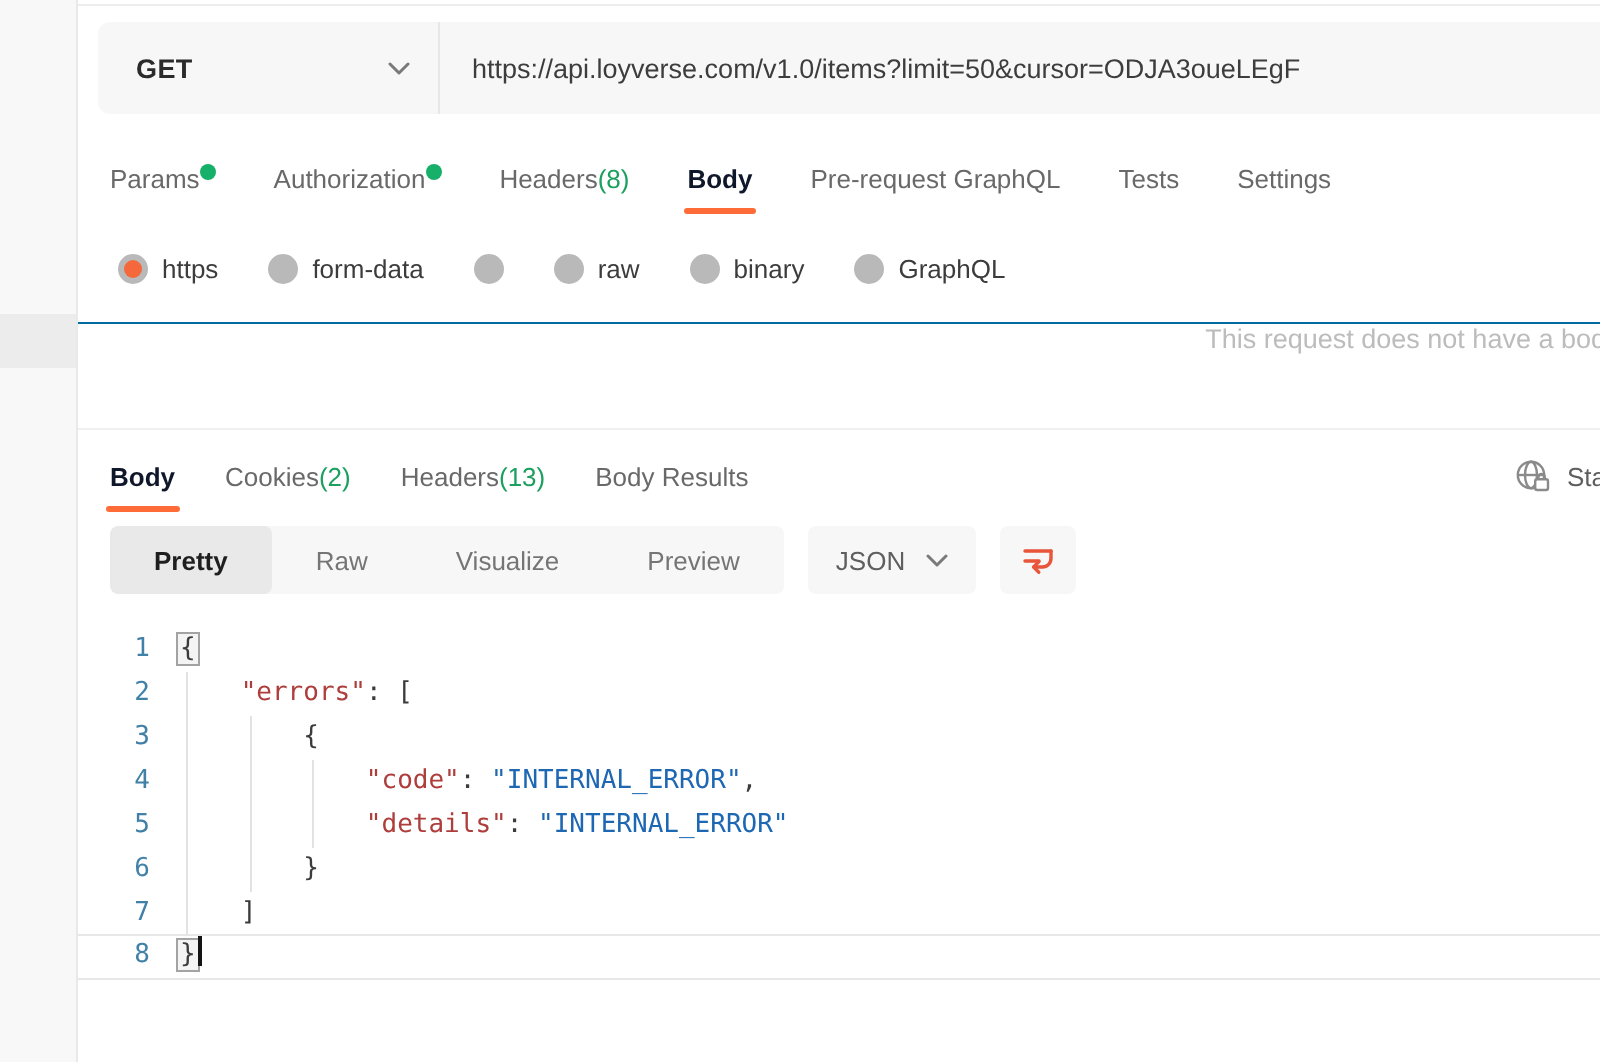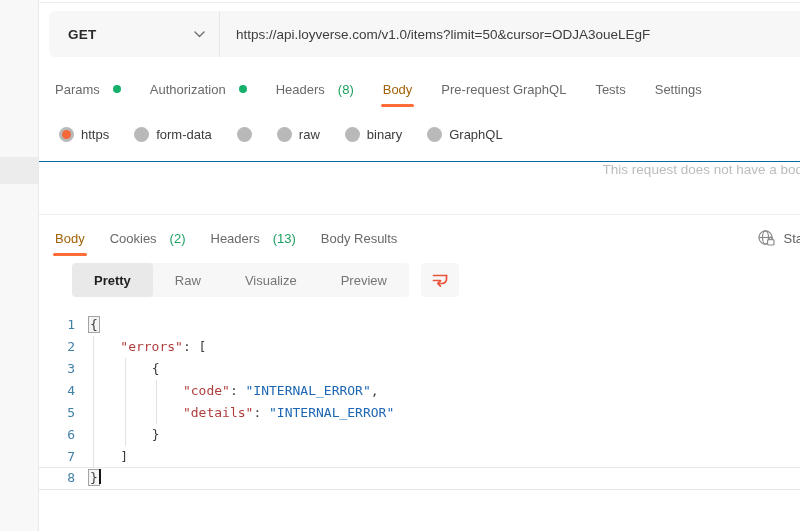--- a/index.html
+++ b/index.html
@@ -16,22 +16,22 @@
 
   
   .url-bar{margin:11px 0 0 10px;height:46px;background:#f7f7f7;border-radius:6px 0 0 6px;display:flex;align-items:stretch;}
   .method{width:137px;flex:none;display:flex;align-items:center;padding:0 14px 0 19px;border-right:1px solid #e7e7e7;cursor:pointer;}
   .method-label{font-size:13.5px;font-weight:700;color:#2b2b2b;letter-spacing:.2px;}
   .method .chev{margin-left:auto;}
   .url-text{display:flex;align-items:center;padding-left:16px;font-size:13.5px;color:#3d3d3d;white-space:nowrap;overflow:hidden;}
 
   
   .req-tabs{margin-top:16px;padding-left:16px;height:32px;display:flex;align-items:center;gap:29px;font-size:13px;color:#696969;}
-  .tab{display:flex;align-items:center;gap:13px;cursor:pointer;position:relative;white-space:nowrap;}
-  .tab.active{color:#a16207;font-weight:400;}
+  .tab{display:flex;align-items:flex-start;gap:0;cursor:pointer;position:relative;white-space:nowrap;}
+  .tab.active{color:#0f172a;font-weight:700;}
   .tab.active::after{content:"";position:absolute;left:-2px;right:-2px;bottom:-10px;height:3px;border-radius:2px;background:#ff6c37;}
   .tab .dot{width:8px;height:8px;border-radius:50%;background:#17b06b;}
   .tab .count{color:#1ca05f;}
 
   
   .body-types{margin-top:14px;padding-left:20px;height:30px;display:flex;align-items:center;gap:25px;font-size:13px;color:#3c3c3c;}
   .radio-item{display:flex;align-items:center;gap:7px;cursor:pointer;white-space:nowrap;}
   .radio{width:15px;height:15px;border-radius:50%;background:#b9b9b9;position:relative;flex:none;}
   .radio .radio-dot{display:none;}
   .radio.selected .radio-dot{display:block;position:absolute;left:3px;top:3px;width:9px;height:9px;border-radius:50%;background:#f4683b;}
@@ -40,21 +40,21 @@
   .empty-row{margin-top:12px;border-top:1px solid #0369a1;border-bottom:1px solid #f0f0f0;height:52px;
              display:flex;justify-content:flex-end;overflow:hidden;}
   .empty-msg{font-size:13.5px;color:#bcbcbc;white-space:nowrap;margin-right:-3px;}
 
   
   .resp-tabs{height:46px;display:flex;align-items:center;gap:25px;padding-left:16px;font-size:13px;color:#696969;}
   .resp-right{margin-left:auto;display:flex;align-items:center;gap:7px;margin-right:-3px;color:#5f5f5f;}
 
   
   .resp-toolbar{margin-top:2px;height:34px;display:flex;align-items:stretch;padding-left:16px;gap:12px;}
-  .segmented{display:flex;background:#f7f7f7;border-radius:4px;overflow:hidden;margin-left:17px;}
+  .segmented{display:flex;background:#f7f7f7;border-radius:4px;overflow:hidden;}
   .segment{display:flex;align-items:center;padding:0 22px;font-size:13px;color:#757575;cursor:pointer;}
   .segment.active{background:#e9e9e9;color:#1f1f1f;font-weight:700;border-radius:4px;}
   .format-dd{display:flex;align-items:center;gap:10px;background:#f7f7f7;border-radius:4px;padding:0 14px;font-size:13px;color:#5f5f5f;cursor:pointer;}
   .wrap-btn{width:38px;background:#f7f7f7;border-radius:4px;display:flex;align-items:center;justify-content:center;cursor:pointer;}
 
   
   .code-area{margin-top:9px;position:relative;padding-top:8px;font-family:"DejaVu Sans Mono",monospace;font-size:13px;}
   .code-row{display:flex;height:22px;line-height:22px;position:relative;}
   .code-row.current{border-top:1px solid #e7e7e7;border-bottom:1px solid #e7e7e7;margin-top:-1px;height:21px;line-height:20px;}
   .ln{width:36px;padding-right:10px;flex:none;text-align:right;color:#4181a8;user-select:none;}
@@ -184,20 +184,28 @@
         </div>
       </div>
 
     <div class="resp-toolbar">
       <div class="segmented" id="viewModes">
           <div class="segment active">Pretty</div>
           <div class="segment">Raw</div>
           <div class="segment">Visualize</div>
           <div class="segment">Preview</div>
         </div>
+      <div class="format-dd">
+        <span>JSON</span>
+        <span>
+          <svg width="11" height="7" viewBox="0 0 11 7">
+              <path d="M1 1l4.5 4.5L10 1" fill="none" stroke="#7a7a7a" stroke-width="1.5" stroke-linecap="round" stroke-linejoin="round"></path>
+            </svg>
+        </span>
+      </div>
       <div class="wrap-btn">
         <span>
           <svg width="18" height="18" viewBox="0 0 18 18" fill="none" stroke="#e8553a" stroke-width="1.7" stroke-linecap="round" stroke-linejoin="round">
             <path d="M2.5 4.5h13"></path>
             <path d="M2.5 9.5h7"></path>
             <path d="M15.5 4.5V8a4.3 4.3 0 0 1-4.3 4.5H7"></path>
             <path d="M9.4 9.9L6.8 12.5l2.6 2.6"></path>
           </svg>
         </span>
       </div>

